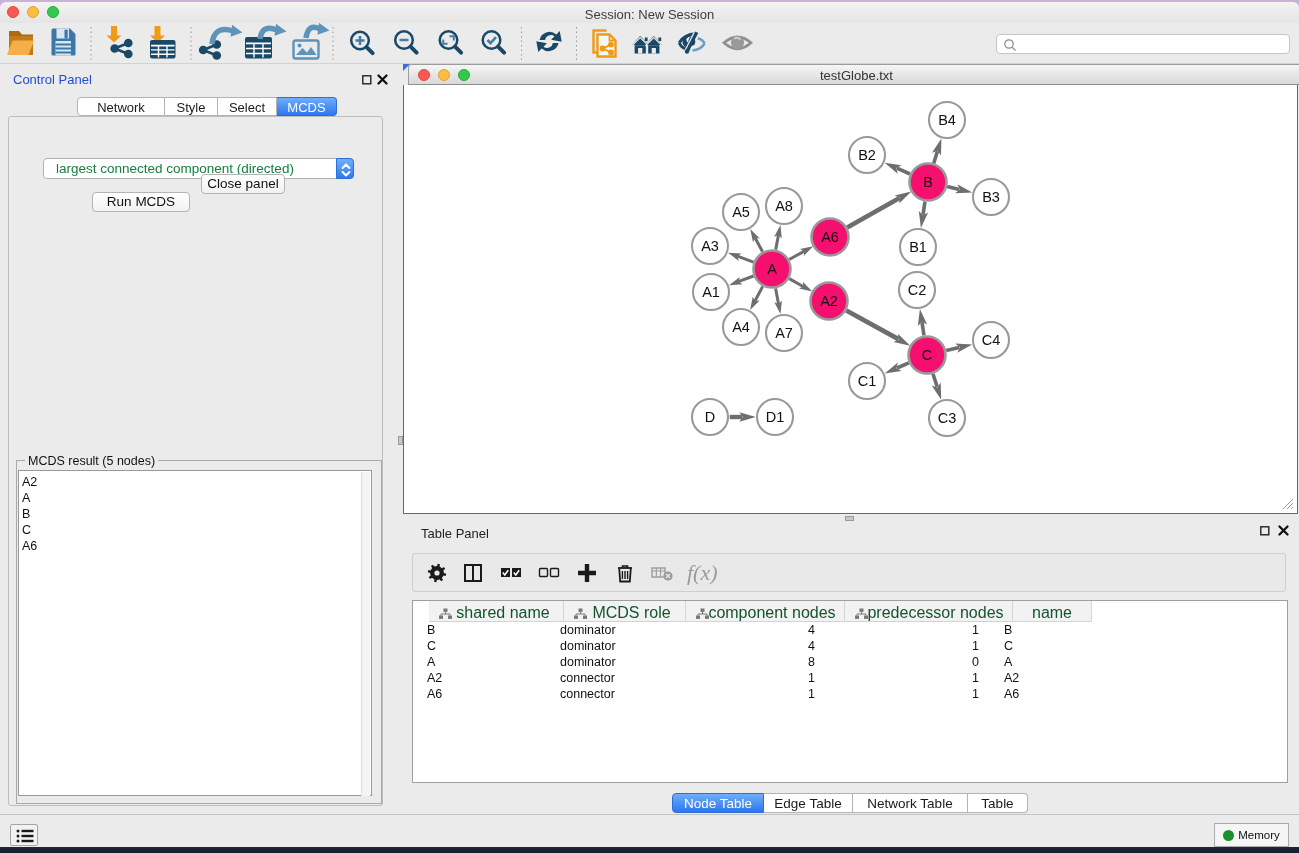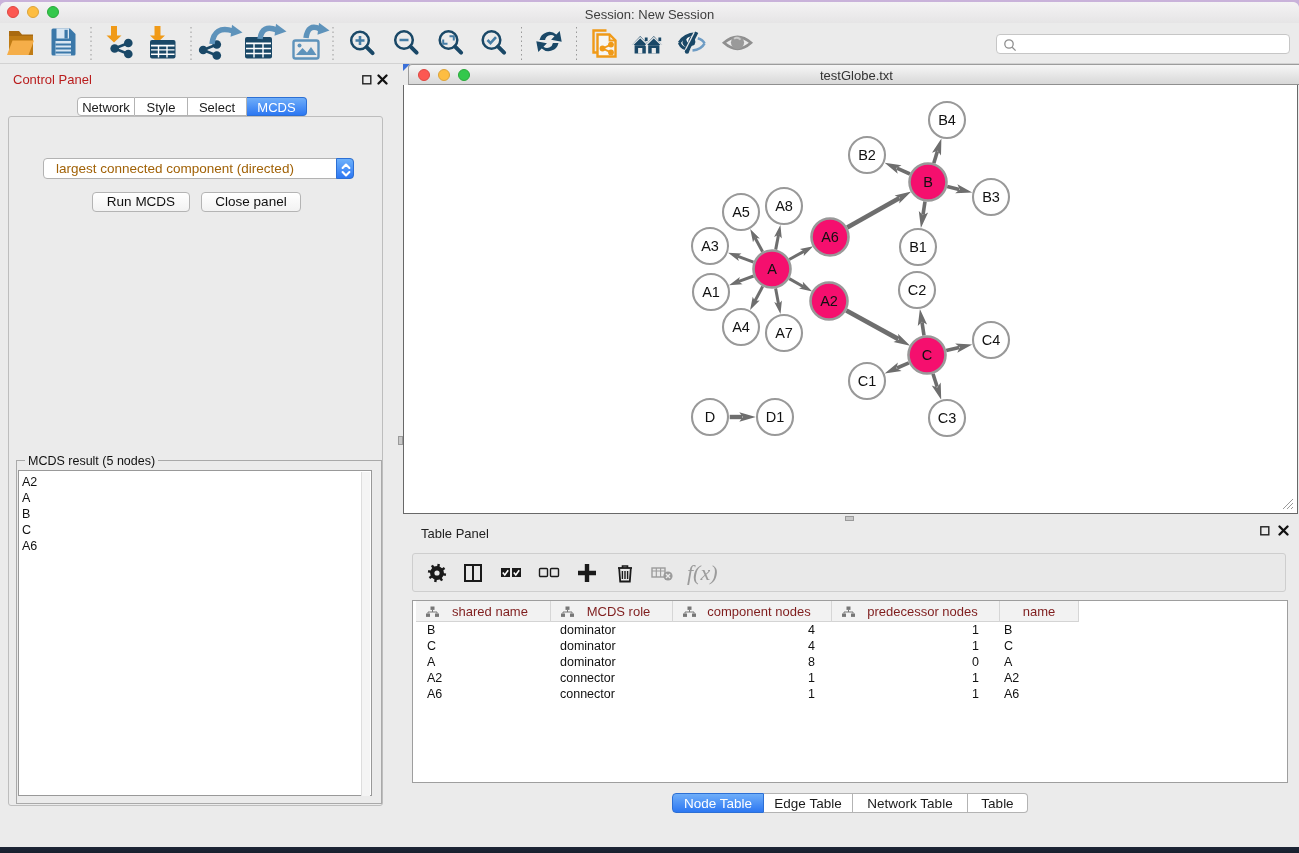--- a/index.html
+++ b/index.html
@@ -9,53 +9,53 @@
 #appwin{left:0;top:2px;width:1299px;height:845px;background:#ebebeb;border-radius:6px 6px 0 0;overflow:hidden}
 #titlebar{left:0;top:0;width:1299px;height:36px;background:linear-gradient(#f4f3f4,#dcdbdc);border-bottom:1px solid #b4b4b4;border-radius:6px 6px 0 0}
 .tl{position:absolute;width:12px;height:12px;border-radius:50%;top:3.5px}
 #titlebar .t1{left:7px;background:#fc5852;border:0.5px solid #dd4741}
 #titlebar .t2{left:27px;background:#fdbd41;border:0.5px solid #dca339}
 #titlebar .t3{left:47px;background:#34c84c;border:0.5px solid #2aa83a}
 #title-text{width:1299px;top:5px;text-align:center;font-size:13px;color:#3d3d3d}
 #toolbar{left:0;top:21px;width:1299px;height:41px;background:#ebebeb;border-bottom:1px solid #d2d2d2}
 #searchbox{left:996px;top:11px;width:294px;height:20px;background:#fff;border:1px solid #c6c6c6;border-radius:4px}
 
-#cp-title{left:13px;top:70px;font-size:13px;color:#b91c1c}
+#cp-title{left:13px;top:70px;font-size:13px;color:#1d4ed8}
 #cp-float{left:362px;top:73px}#cp-close{left:377px;top:72px}
 .micon{position:absolute;font-size:11px;color:#111}
 #cp-panel{left:8px;top:114px;width:375px;height:690px;border:1px solid #bdbdbd;border-radius:3px;background:#ebebeb}
 #cp-tabs{left:77px;top:95px;height:19px;display:flex;font-size:13px}
 .ctab{height:19px;line-height:19px;background:#fff;border:1px solid #b3b3b3;border-left:none;color:#1a1a1a;text-align:center}
 .ctab.first{border-left:1px solid #b3b3b3;border-radius:4px 0 0 4px}
 .ctab.sel{background:linear-gradient(#6faef9,#2c77f2);color:#fff;border-color:#2c6fd4;border-radius:0 4px 4px 0}
 #opt-label{left:8px;top:134px;width:375px;text-align:center;font-size:13.5px;color:#111}
-#dropdown{left:43px;top:156px;width:311px;height:21px;background:#fff;border:1px solid #b2b2b2;border-radius:4px;font-size:13.5px;color:#a16207;line-height:19px;padding-left:12px}
+#dropdown{left:43px;top:156px;width:311px;height:21px;background:#fff;border:1px solid #b2b2b2;border-radius:4px;font-size:13.5px;color:#15803d;line-height:19px;padding-left:12px}
 #dd-btn{left:336px;top:156px;width:18px;height:21px;background:linear-gradient(#6db1fb,#2d77f3);border-radius:0 4px 4px 0;border:1px solid #2c6fd4}
 .btn{position:absolute;height:20px;background:linear-gradient(#ffffff,#f2f2f2);border:1px solid #b4b4b4;border-radius:4px;font-size:13.5px;color:#111;text-align:center;line-height:18px}
 #btn-run{left:92px;top:190px;width:98px}
-#btn-close{left:201px;top:190px;width:100px}
+#btn-close{left:201px;top:172px;width:84px}
 #fieldset{left:16px;top:458px;width:366px;height:344px;border:1px solid #a9a9a9;background:#ebebeb}
 #fieldset-label{left:25px;top:452px;background:#ebebeb;padding:0 3px;font-size:12.5px;color:#111}
 #listbox{left:18px;top:468px;width:354px;height:326px;background:#fff;border:1px solid #999}
 #listbox .sb{position:absolute;right:1px;top:1px;width:9px;height:324px;background:#f4f4f4;border-left:1px solid #ddd}
 .litem{position:absolute;left:22px;font-size:12.5px;color:#111}
 
 #netwin{left:403px;top:62px;width:895px;height:448px}
 #net-titlebar{left:5px;top:0;width:895px;height:21px;background:linear-gradient(#f6f6f6,#d8d8d8);border:1px solid #9c9c9c;border-bottom:1px solid #8f8f8f;border-radius:4px 4px 0 0}
 #net-titlebar .t1{left:9px;top:4px;background:#fc5852;border:0.5px solid #dd4741}
 #net-titlebar .t2{left:29px;top:4px;background:#fdbd41;border:0.5px solid #dca339}
 #net-titlebar .t3{left:49px;top:4px;background:#34c84c;border:0.5px solid #2aa83a}
 #net-title{width:895px;top:3px;text-align:center;font-size:13px;color:#333}
 #net-canvas{left:0;top:21px;width:895px;height:429px;background:#fff;border:1px solid #686868;border-top:none}
 
 #tp-title{left:421px;top:524px;font-size:13px;color:#222}
 #tp-float{left:1260px;top:524px}#tp-close{left:1278px;top:523px}
 #tp-toolbar{left:412px;top:551px;width:874px;height:39px;background:#e9e9e9;border:1px solid #cecece;border-radius:3px}
 #tp-table{left:412px;top:598px;width:876px;height:183px;background:#fff;border:1px solid #9e9e9e}
-#tp-header{position:absolute;left:3px;top:0;width:663px;height:21px;background:#f2f2f2;border-bottom:1px solid #d4d4d4;font-size:13px;color:#7f1d1d}
+#tp-header{position:absolute;left:16px;top:0;width:663px;height:21px;background:#f2f2f2;border-bottom:1px solid #d4d4d4;font-size:16px;color:#14532d}
 .hcol{position:absolute;top:0;height:21px;border-right:1px solid #d6d6d6}
 .hlabel{position:absolute;top:3px;width:100%;text-align:center}
 .hicon{position:absolute;top:5px}
 .trow{position:absolute;font-size:12.5px;color:#111;height:16px}
 .tc{position:absolute;top:0}
 
 #bot-tabs{left:672px;top:791px;height:20px;display:flex;font-size:13.5px}
 .btab{height:20px;line-height:20px;text-align:center;background:#fff;border:1px solid #b3b3b3;border-left:none;color:#1a1a1a}
 .btab.sel{background:linear-gradient(#6faef9,#2c77f2);color:#fff;border-color:#2c6fd4;border-radius:4px 0 0 4px;border-left:1px solid #2c6fd4}
 .btab.last{border-radius:0 4px 4px 0}
@@ -216,21 +216,21 @@
 
   <div class="abs" id="cp-title">Control Panel</div>
   <div class="abs micon" id="cp-float"><svg width="10" height="10" viewBox="0 0 10 10">
         <rect x="0.8" y="0.8" width="8" height="8" fill="none" stroke="#222" stroke-width="1.4"></rect>
       </svg></div>
   <div class="abs micon" id="cp-close"><svg width="11" height="11" viewBox="0 0 11 11">
         <path d="M1.5 1.5 L9.5 9.5 M9.5 1.5 L1.5 9.5" stroke="#111" stroke-width="2.3" stroke-linecap="round"></path>
       </svg></div>
   <div class="abs" id="cp-panel"></div>
   <div class="abs" id="cp-tabs">
-    <div class="ctab first" style="width:58px">Network</div>
+    <div class="ctab first" style="width:88px">Network</div>
       <div class="ctab" style="width:53px">Style</div>
       <div class="ctab" style="width:59px">Select</div>
       <div class="ctab sel" style="width:60px">MCDS</div>
   </div>
   <div class="abs" id="dropdown">largest connected component (directed)</div>
   <div class="abs" id="dd-btn">
       <svg class="abs" style="left:3px;top:2.5px" width="12" height="16" viewBox="0 0 12 16">
         <path d="M2.6 6 L6 2.6 L9.4 6 M2.6 10 L6 13.4 L9.4 10" stroke="#fff" stroke-width="2.1" fill="none" stroke-linecap="round" stroke-linejoin="round"></path>
       </svg>
     </div>
@@ -485,13 +485,28 @@
 <span class="tc" style="left:416px;width:150px;text-align:right">1</span>
 <span class="tc" style="left:591px">A6</span>
       </div>
   </div>
   <div class="abs" id="bot-tabs">
     <div class="btab sel" style="width:92px">Node Table</div>
       <div class="btab" style="width:89px">Edge Table</div>
       <div class="btab" style="width:115px">Network Table</div>
       <div class="btab last" style="width:60px">Table</div>
   </div>
+  <div class="abs" id="statusbar">
+    <div class="abs" id="sb-btn">
+        <svg class="abs" style="left:5px;top:3px" width="18" height="16" viewBox="0 0 18 16">
+          <g fill="#1a1a1a">
+            <circle cx="2" cy="3" r="1.5"></circle>
+            <circle cx="2" cy="8" r="1.5"></circle>
+            <circle cx="2" cy="13" r="1.5"></circle>
+            <rect x="5.5" y="1.8" width="12" height="2.4"></rect>
+            <rect x="5.5" y="6.8" width="12" height="2.4"></rect>
+            <rect x="5.5" y="11.8" width="12" height="2.4"></rect>
+          </g>
+        </svg>
+      </div>
+    <div class="abs" id="mem-btn"><span class="dot"></span>Memory</div>
+  </div>
 </div>
 
 </body></html>

